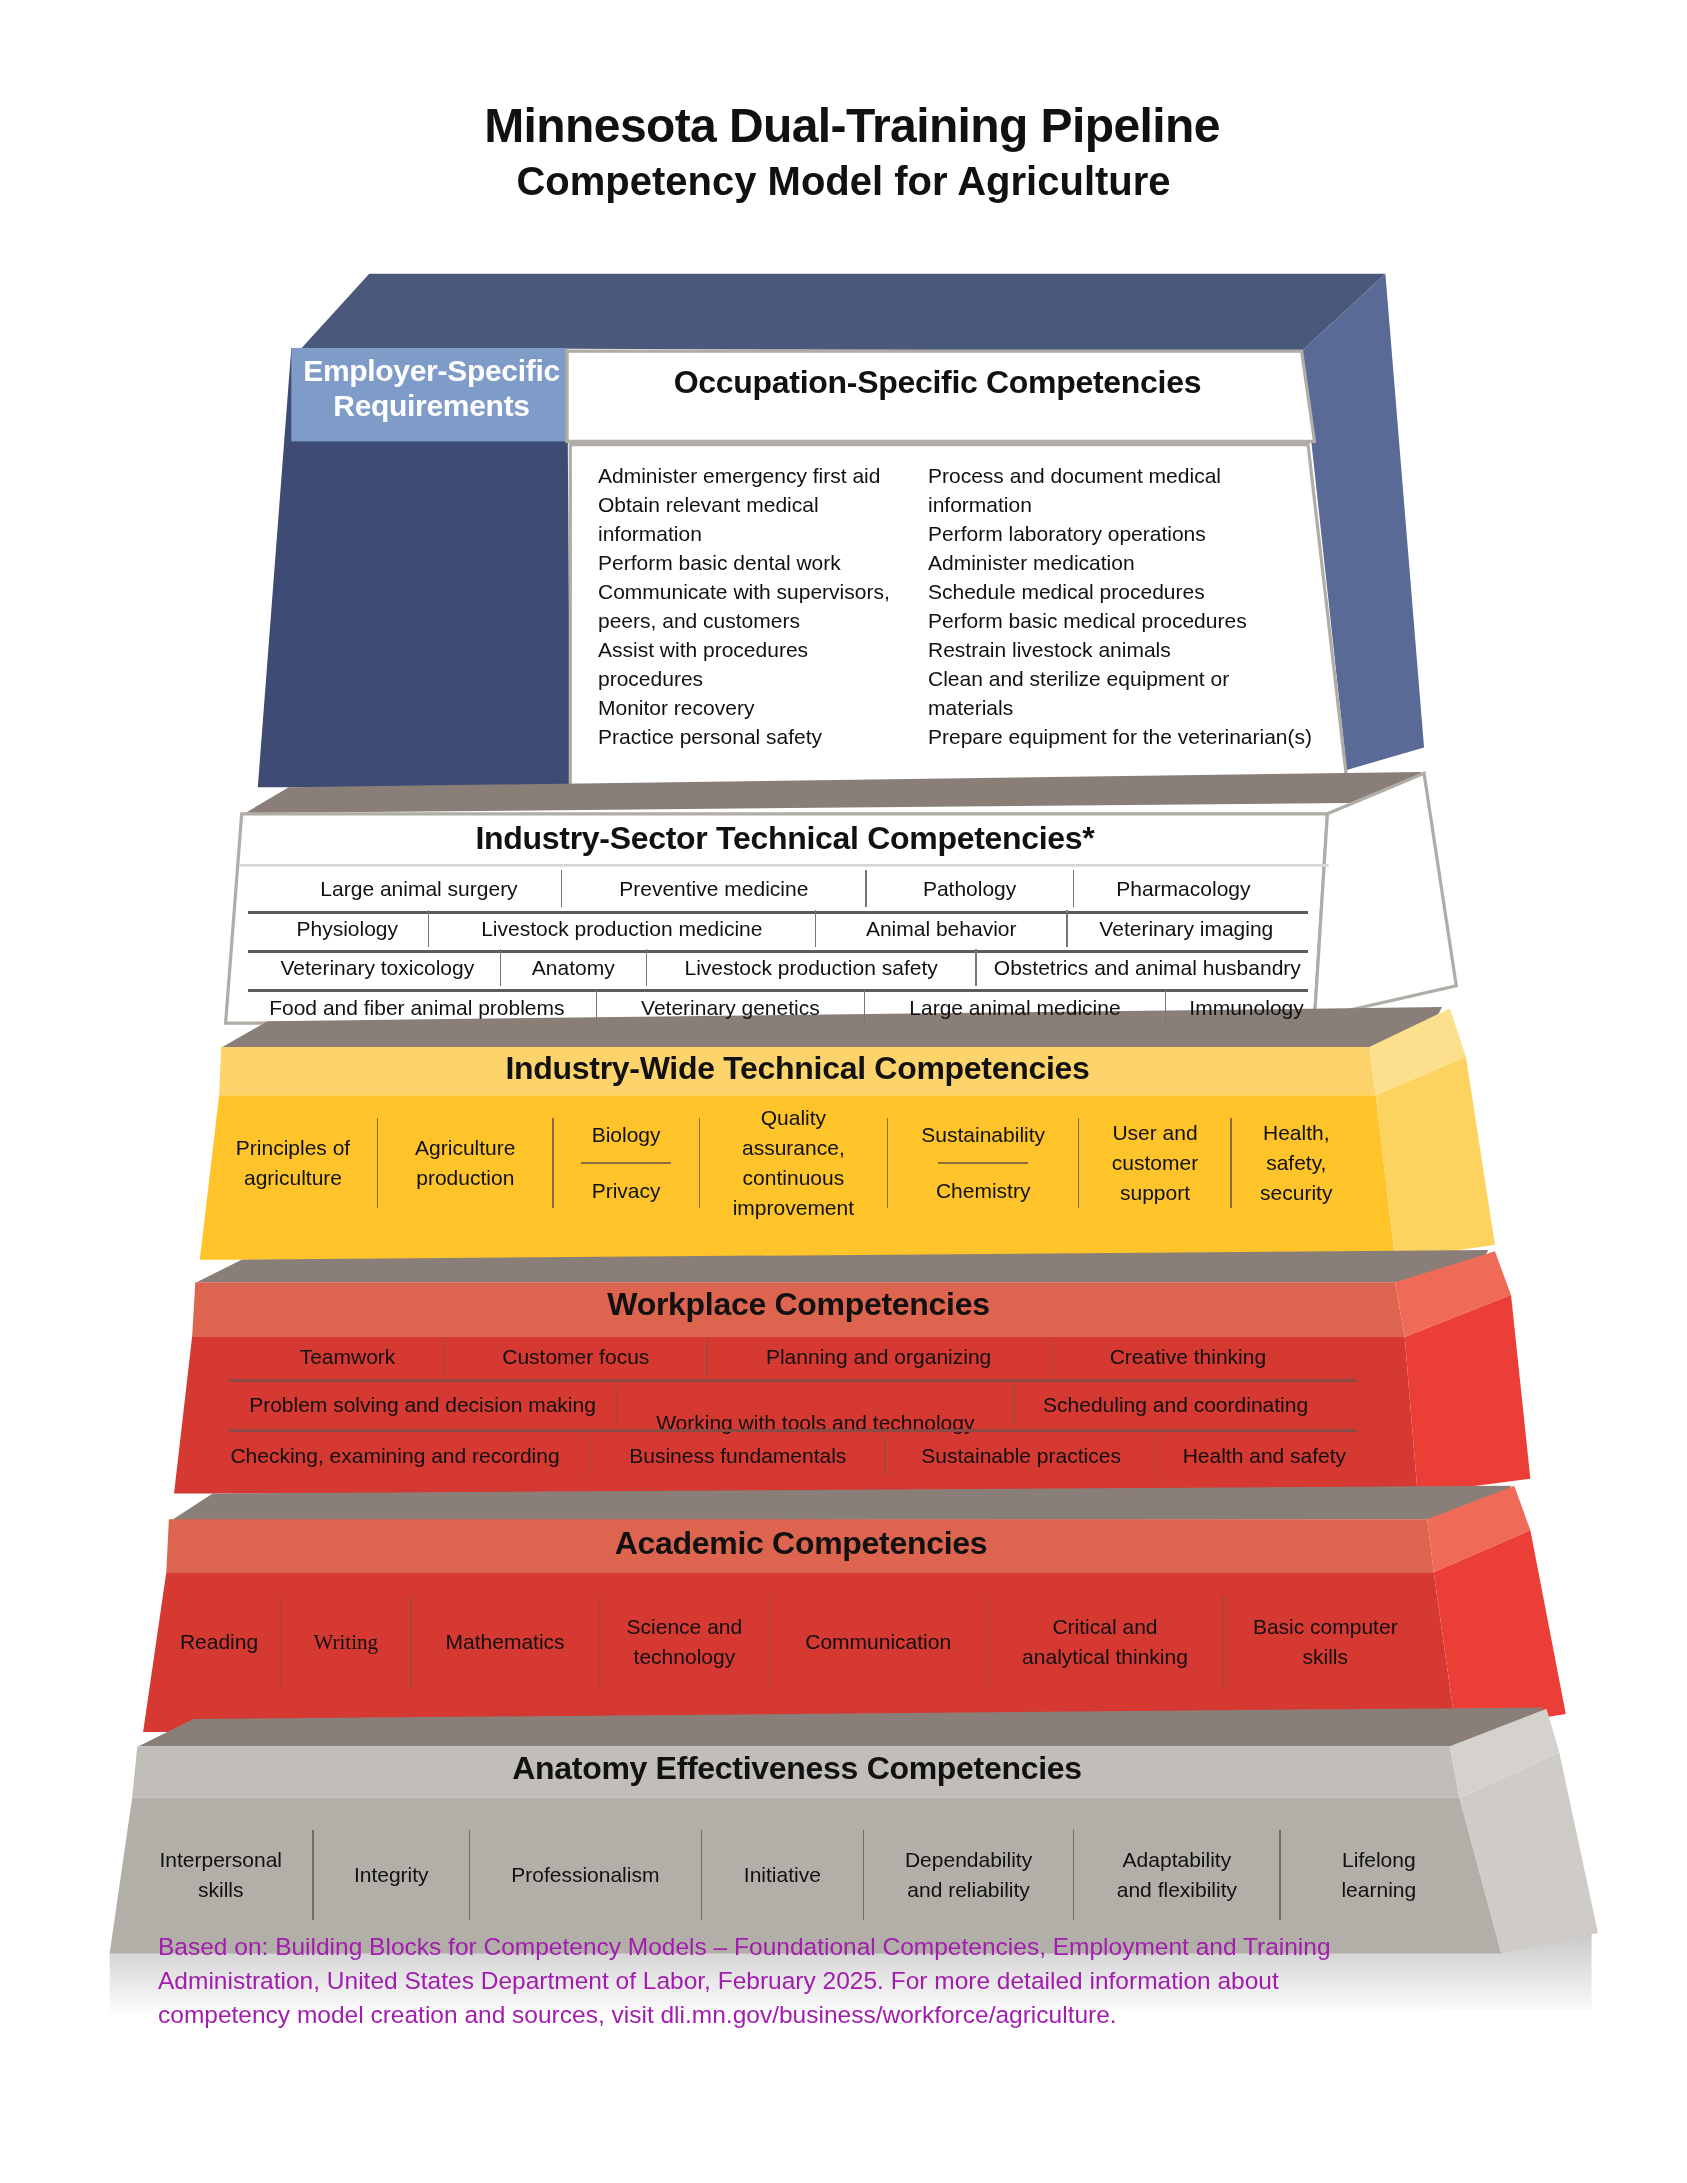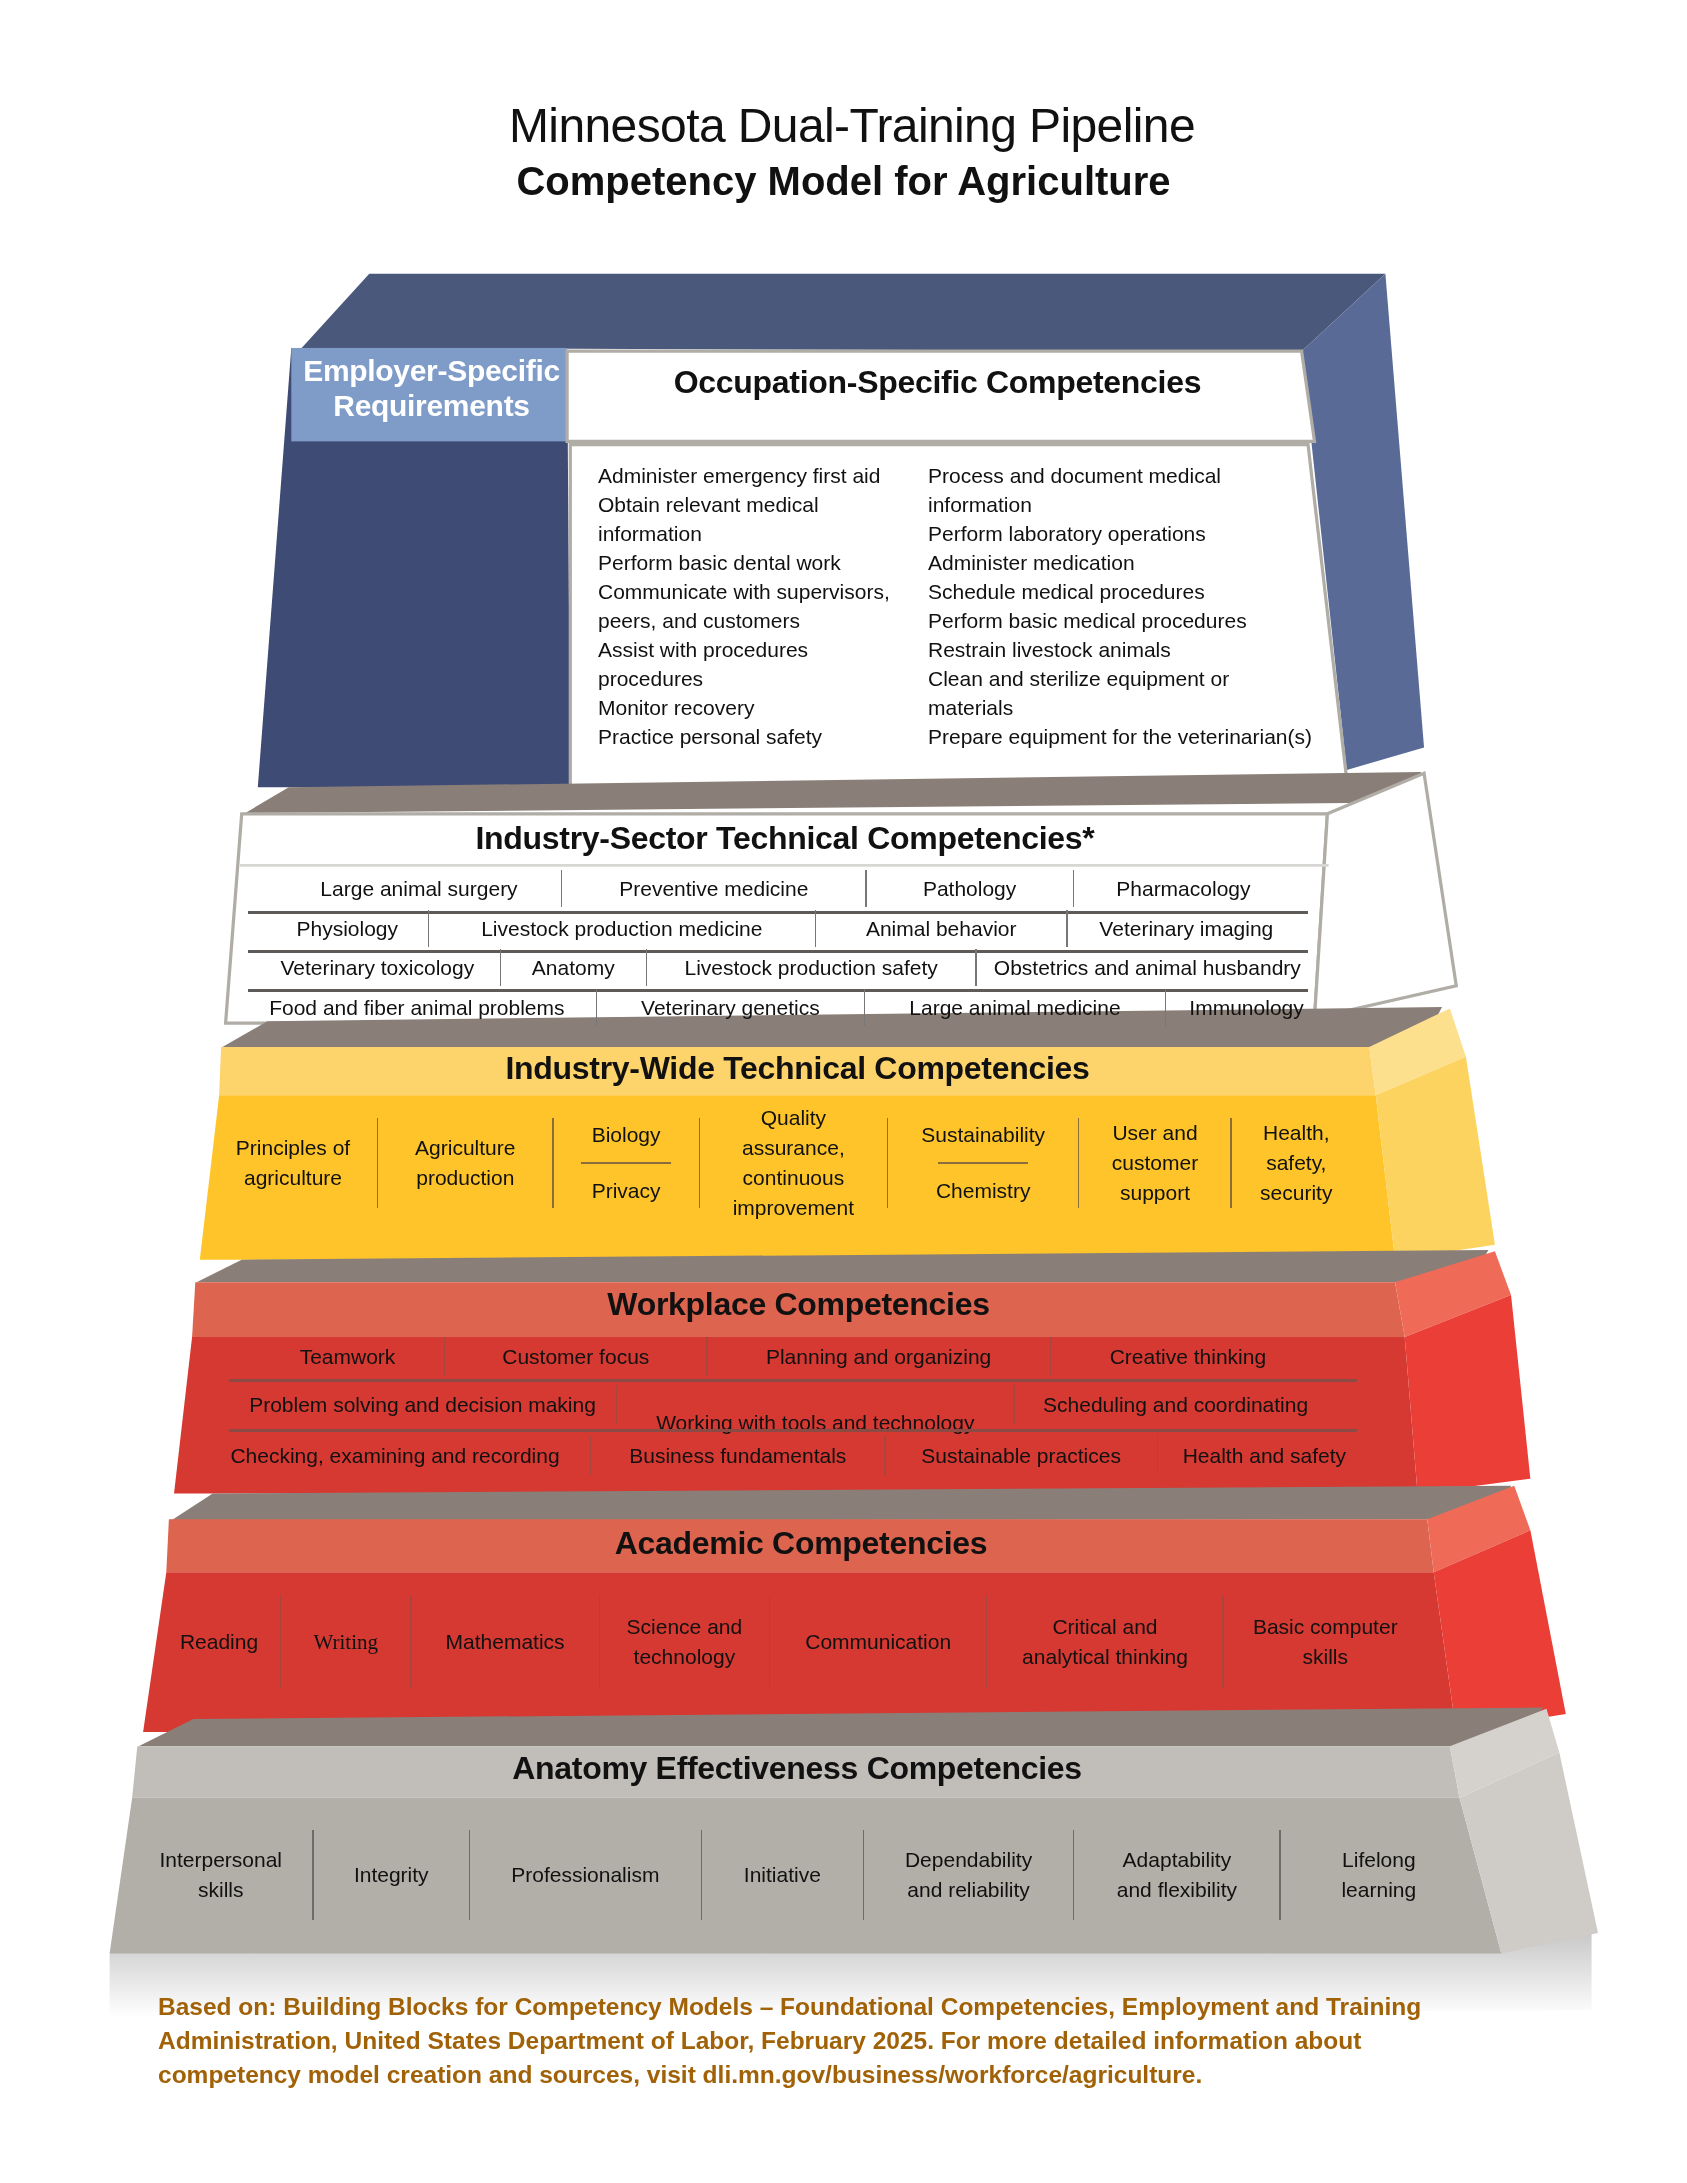--- a/index.html
+++ b/index.html
@@ -1,43 +1,43 @@
 <!DOCTYPE html>
 <html style="font-size:10.3px"><head>
 <meta charset="utf-8">
 <style>
   html, body { margin:0; padding:0; background:#ffffff; }
   body { width:1687px; height:2183px; position:relative; overflow:hidden;
          font-family:"Liberation Sans", "DejaVu Sans", sans-serif; color:#111; }
   svg.bg { position:absolute; left:0; top:0; }
 
   .title-block { position:absolute; left:0; top:97px; width:1687px; text-align:center; }
-  .title-l1 { font-size:48px; font-weight:normal; letter-spacing:-0.6px; line-height:58px;padding-left:17px; }
+  .title-l1 { font-size:48px; font-weight:bold; letter-spacing:-0.6px; line-height:58px;padding-left:17px; }
   .title-l2 { font-size:40px; font-weight:bold; line-height:53px; }
   .title-l3 { font-size:40px; font-weight:bold; line-height:53px; }
 
   .tier-title { position:absolute; text-align:center; font-weight:bold; font-size:32px; letter-spacing:-0.3px; }
 
   .emp-label { position:absolute; left:296px; top:353px; width:271px; text-align:center;
                color:#fff; font-weight:bold; font-size:30px; line-height:35px; letter-spacing:-0.3px; }
 
   .occ-col { position:absolute; top:461px; font-size:21px; line-height:29px; color:#111; }
   .occ-col div { white-space:nowrap; }
 
   .row { position:absolute; display:flex; align-items:center; }
   .cell { display:flex; align-items:center; justify-content:center; text-align:center;
           font-size:21px; line-height:30px; color:#111; white-space:nowrap; }
   .vsep { width:1.3px; align-self:stretch; }
   .hsep { position:absolute; height:2.6px; }
 
   .stack { display:flex; flex-direction:column; align-items:center; justify-content:center; }
   .stack .mini { width:90px; height:1.9px; background:#8a6d3b; margin:11.6px 0; }
 
-  .footer { position:absolute; left:158px; top:1990px; width:1373px;
-            font-size:24.5px; line-height:34px; color:#a16207;font-weight:bold; }
+  .footer { position:absolute; left:158px; top:1930px; width:1373px;
+            font-size:24.5px; line-height:34px; color:#a21caf; }
 </style>
 </head>
 <body>
 
 <svg class="bg" width="1687" height="2183" viewBox="0 0 2618 3388">
   <defs>
     <linearGradient id="shadowGrad" x1="0" y1="0" x2="0" y2="1">
       <stop offset="0" stop-color="#c4c4c4"></stop>
       <stop offset="1" stop-color="#ffffff"></stop>
     </linearGradient>

